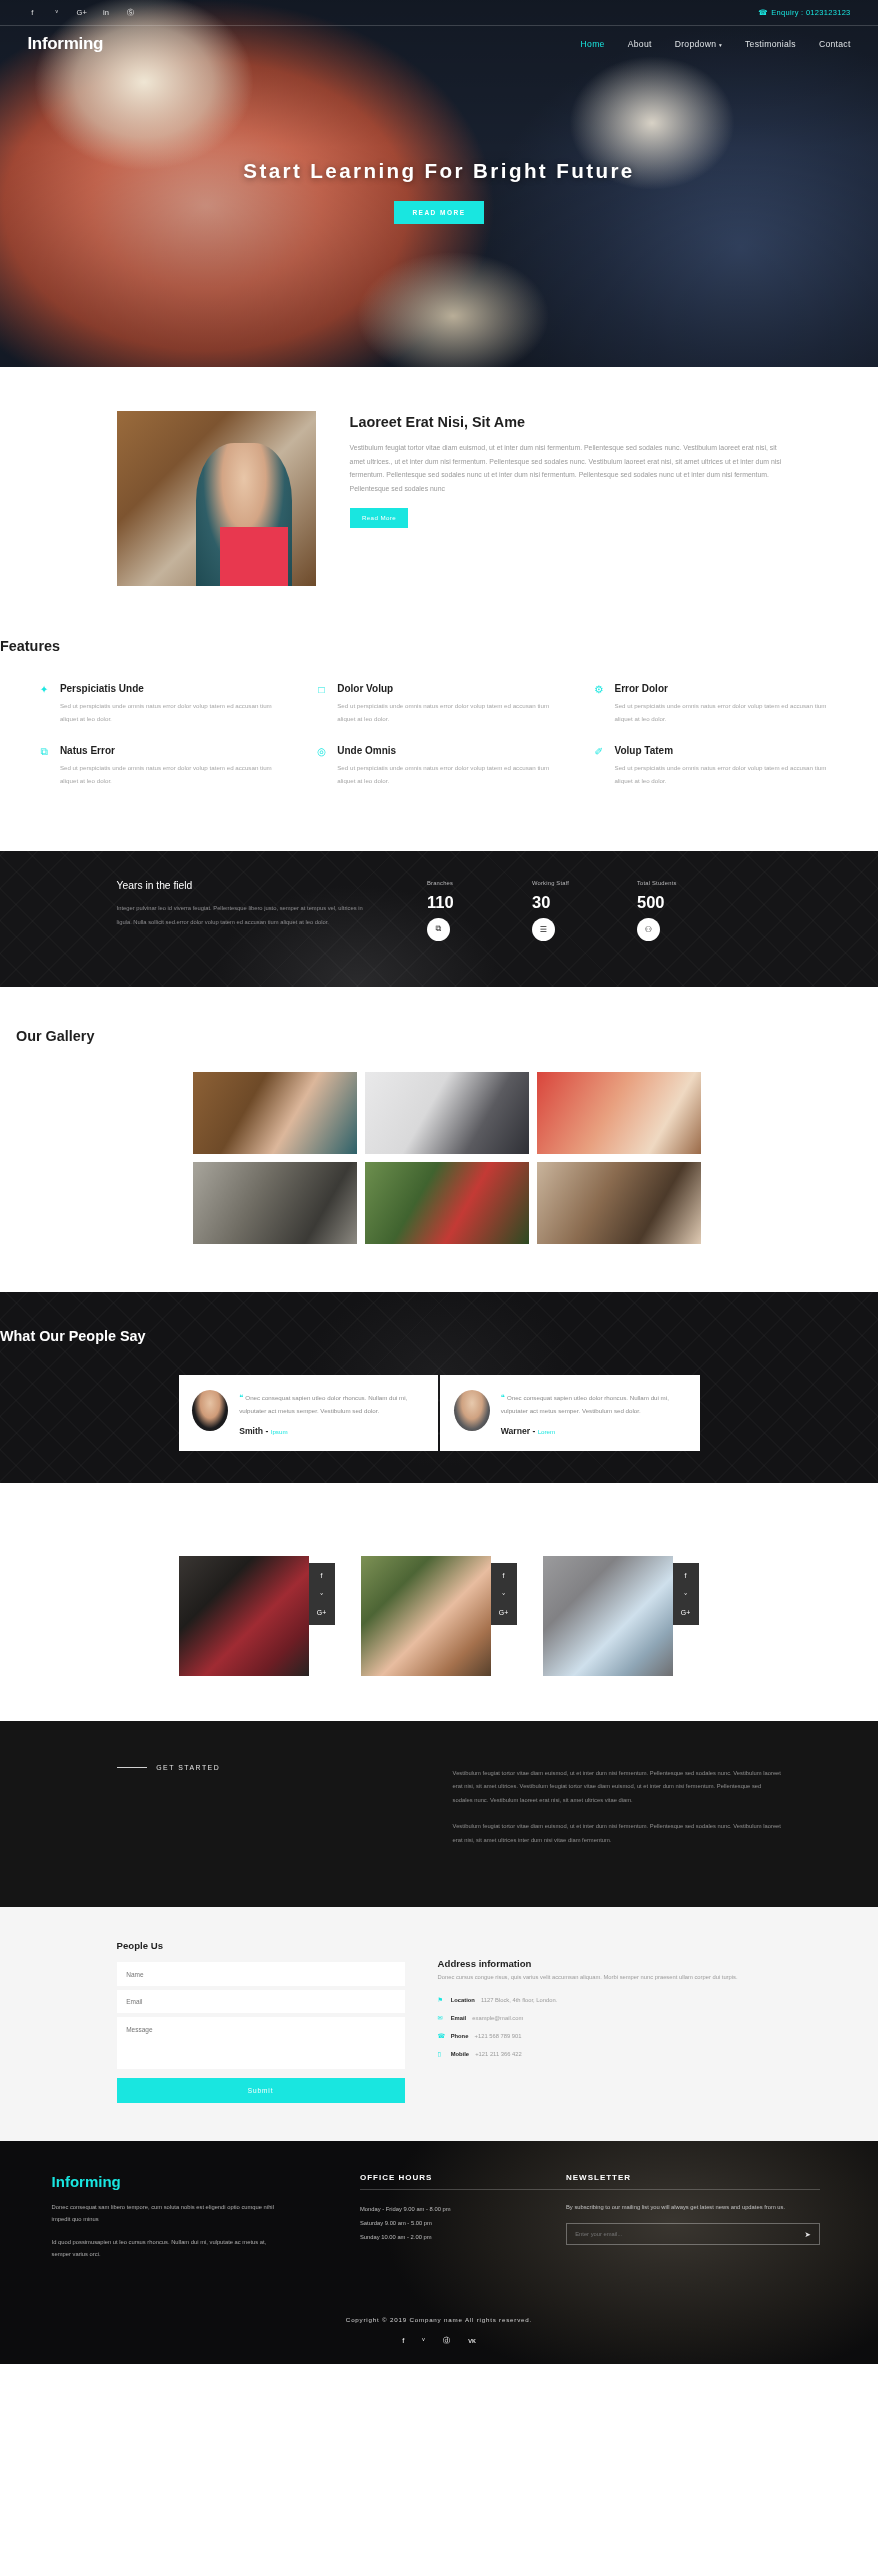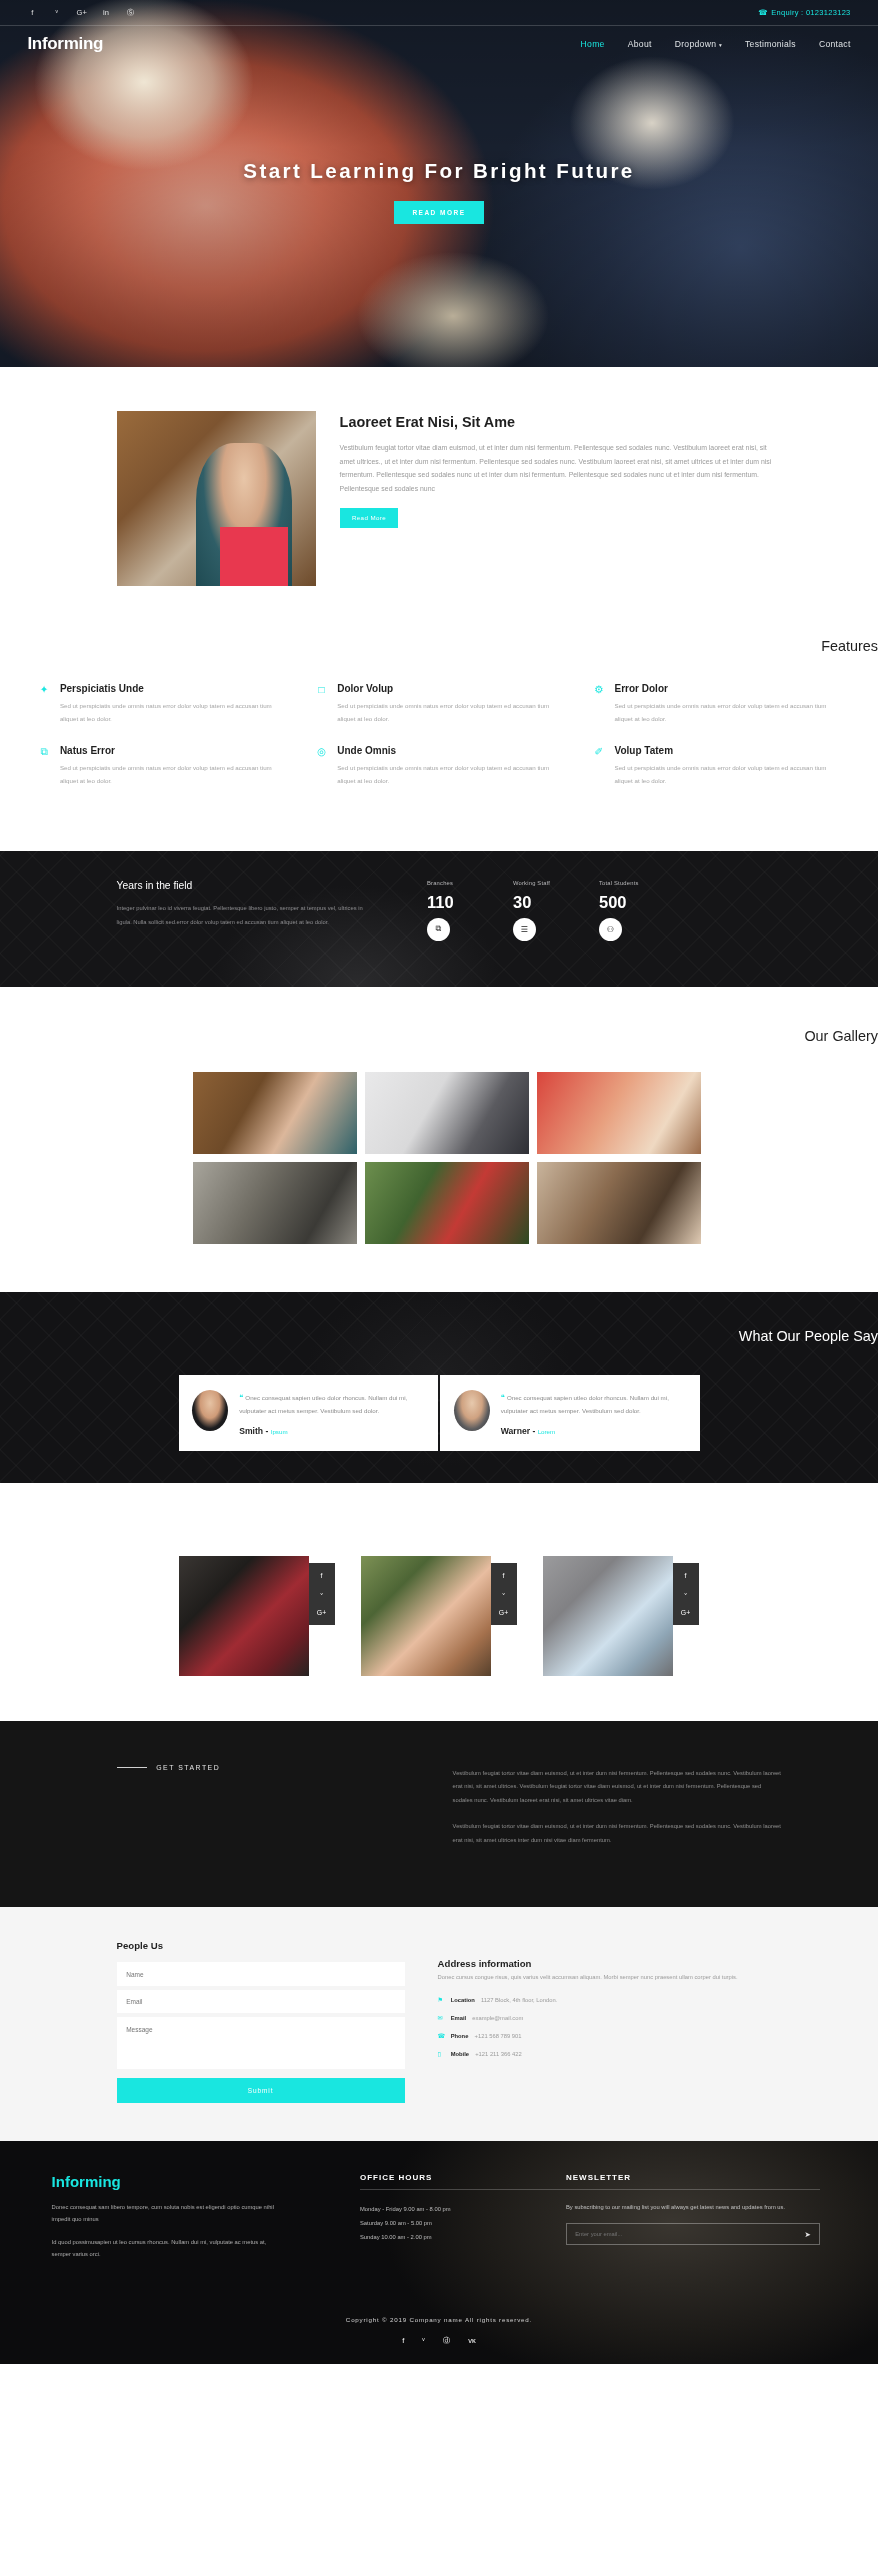--- a/index.html
+++ b/index.html
@@ -66,21 +66,21 @@
   }
   .btn-cyan{
     display:inline-block; margin-top:18px; background:#19e6e0; color:#fff;
     font-size:6.5px; letter-spacing:1.5px; padding:8.2px 18px;
     border:none; cursor:pointer; font-family:inherit; font-weight:600;
   }
 
   
   .about{ padding:44px 0 40px; }
   .wrap{ width:686px; margin:0 auto; }
-  .about-row{ display:flex; gap:24px; align-items:flex-start; padding-left:20.6px;}
+  .about-row{ display:flex; gap:34px; align-items:flex-start; padding-left:20.6px;}
   .about-img{
     width:199px; height:175px; flex:none; overflow:hidden;
     background:linear-gradient(135deg,#9a6b3c 0%,#7d5430 30%,#c4b39c 55%,#6d4a2a 100%);
     position:relative;
   }
   .about-img:after{
     content:""; position:absolute; left:40%; top:18%; width:48%; height:82%;
     background:radial-gradient(ellipse at 50% 25%,#e8c6a8 0%,#d3a585 32%,#2f5e67 60%,#1f4a52 100%);
     border-radius:40% 40% 0 0;
   }
@@ -92,21 +92,21 @@
   .about-title{ font-size:14.4px; font-weight:700; color:#1f1f1f; margin-bottom:11px; }
   .about-text{ font-size:6.9px; line-height:2.0; color:#9a9a9a; }
   .btn-small{
     display:inline-block; margin-top:12.3px; background:#19e6e0; color:#fff;
     font-size:6.2px; padding:6.2px 12.3px; letter-spacing:0.4px; border:none;
     cursor:pointer; font-family:inherit;
   }
 
   
   .features{ padding:12.3px 0 44px; }
-  .sec-title{ text-align:right; font-size:14.4px; font-weight:400; color:#1f1f1f; }
+  .sec-title{ text-align:left; font-size:14.4px; font-weight:700; color:#1f1f1f; }
   .feat-grid{
     display:grid; grid-template-columns:repeat(3,1fr); gap:0 30px;
     margin-top:29px; padding:0 38px;
   }
   .feat{ display:flex; gap:9.6px; margin-bottom:20.6px; }
   .feat-ico{ width:12.3px; flex:none; color:#19e6e0; font-size:10.3px; line-height:1; padding-top:1.4px; text-align:center;}
   .feat h4{ font-size:10px; font-weight:700; color:#1f1f1f; margin-bottom:6.2px; }
   .feat p{ font-size:6.2px; line-height:1.95; color:#a6a6a6; }
 
   
@@ -120,21 +120,21 @@
   .stats:before{
     content:""; position:absolute; inset:0;
     background-image:
       repeating-linear-gradient(45deg,rgba(255,255,255,.025) 0 1.4px,transparent 1.4px 23px),
       repeating-linear-gradient(-45deg,rgba(255,255,255,.025) 0 1.4px,transparent 1.4px 23px);
   }
   .stats-in{ position:relative; z-index:2; display:flex; padding:29px 0 0; }
   .stats-left{ width:316px; padding-left:20.6px; }
   .stats-left h3{ color:#fff; font-size:10.3px; font-weight:400; margin-bottom:11px; }
   .stats-left p{ color:#8d8d90; font-size:5.8px; line-height:2.3; width:254px; }
-  .stats-right{ flex:1; display:flex; gap:28px; padding-left:15px; }
+  .stats-right{ flex:1; display:flex; gap:47px; padding-left:15px; }
   .stat{ width:58px; }
   .stat .lab{ color:#b7b7b9; font-size:5.8px; letter-spacing:0.2px; margin-bottom:7.5px;}
   .stat .num{ color:#fff; font-size:16.5px; font-weight:700; line-height:1; margin-bottom:7.5px;}
   .stat .circ{
     width:23px; height:23px; border-radius:50%; background:#fff;
     display:flex; align-items:center; justify-content:center;
     font-size:8.2px; color:#1b1b1b;
   }
 
   

